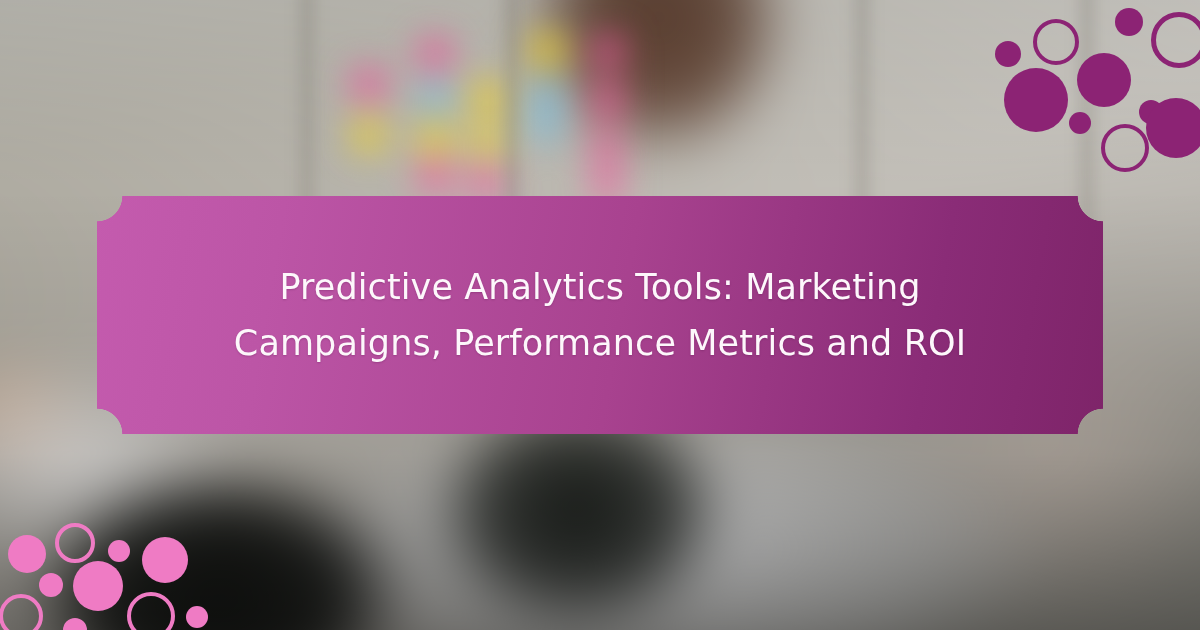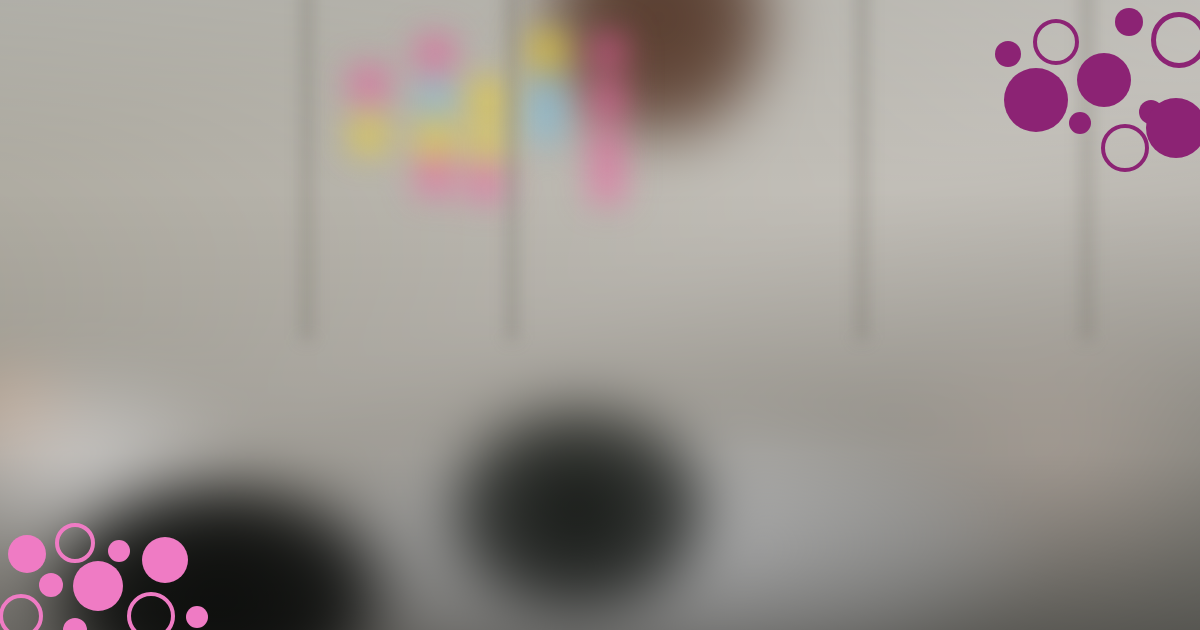--- a/index.html
+++ b/index.html
@@ -175,14 +175,17 @@
       <div class="dot" style="width: 22px; height: 22px; top: 22px; left: 108px; background: rgb(239, 123, 196);"></div>
       <div class="dot" style="width: 46px; height: 46px; top: 19px; left: 142px; background: rgb(239, 123, 196);"></div>
       <div class="dot" style="width: 24px; height: 24px; top: 55px; left: 39px; background: rgb(239, 123, 196);"></div>
       <div class="dot" style="width: 50px; height: 50px; top: 43px; left: 73px; background: rgb(239, 123, 196);"></div>
       <div class="dot" style="width: 44px; height: 44px; top: 76px; left: -1px; border: 4px solid rgb(239, 123, 196); background: transparent;"></div>
       <div class="dot" style="width: 48px; height: 48px; top: 74px; left: 127px; border: 4px solid rgb(239, 123, 196); background: transparent;"></div>
       <div class="dot" style="width: 24px; height: 24px; top: 100px; left: 63px; background: rgb(239, 123, 196);"></div>
       <div class="dot" style="width: 22px; height: 22px; top: 88px; left: 186px; background: rgb(239, 123, 196);"></div>
     </div>
 
+  <div class="banner">
+    <h1 class="banner-title">Predictive Analytics Tools: Marketing Campaigns, Performance Metrics and ROI</h1>
+  </div>
 
 </div>
 
 </body></html>

